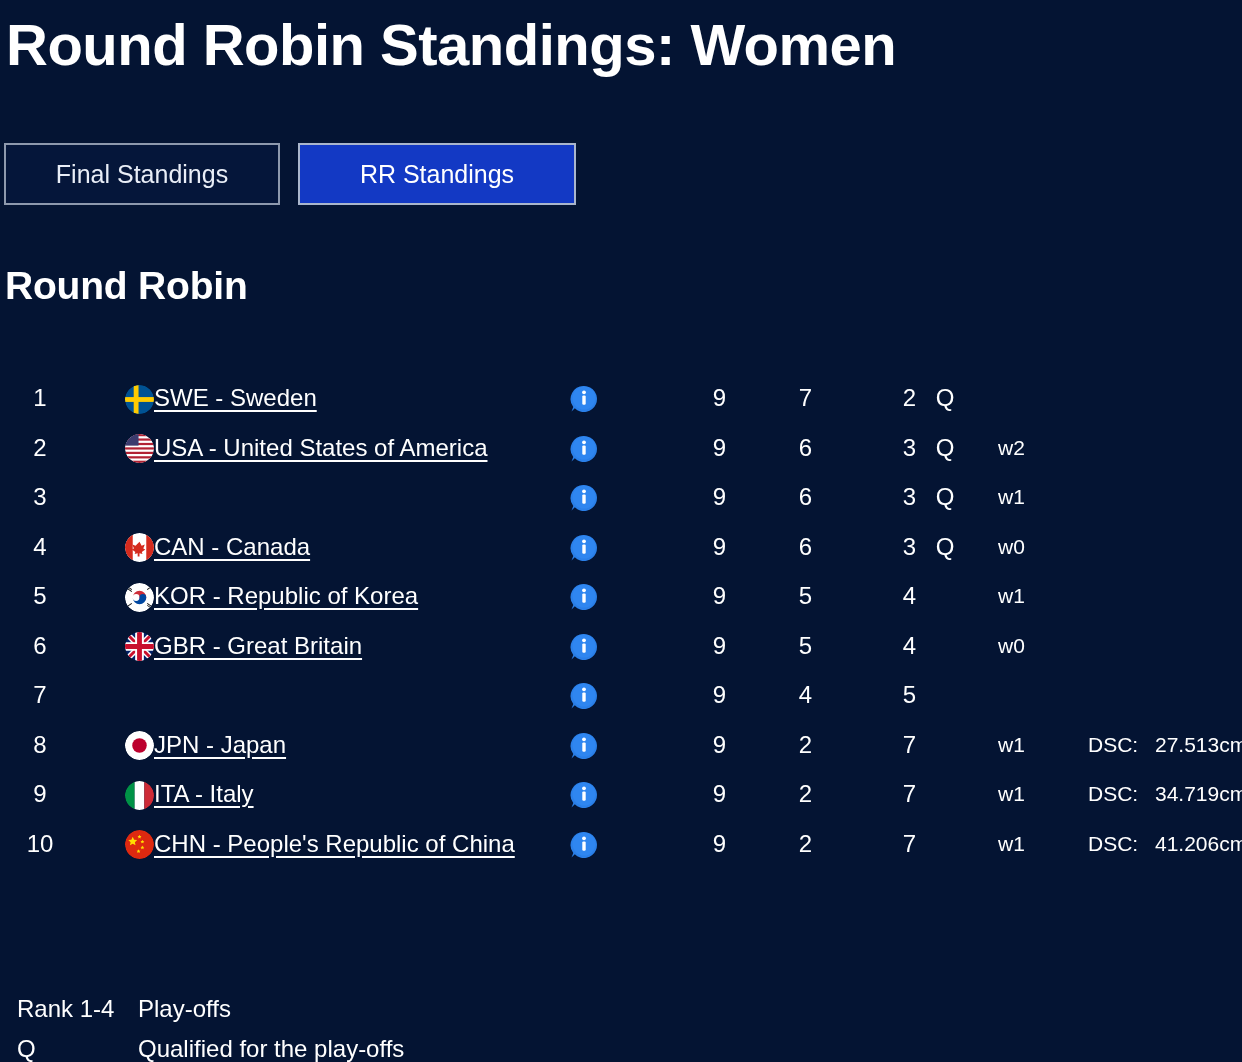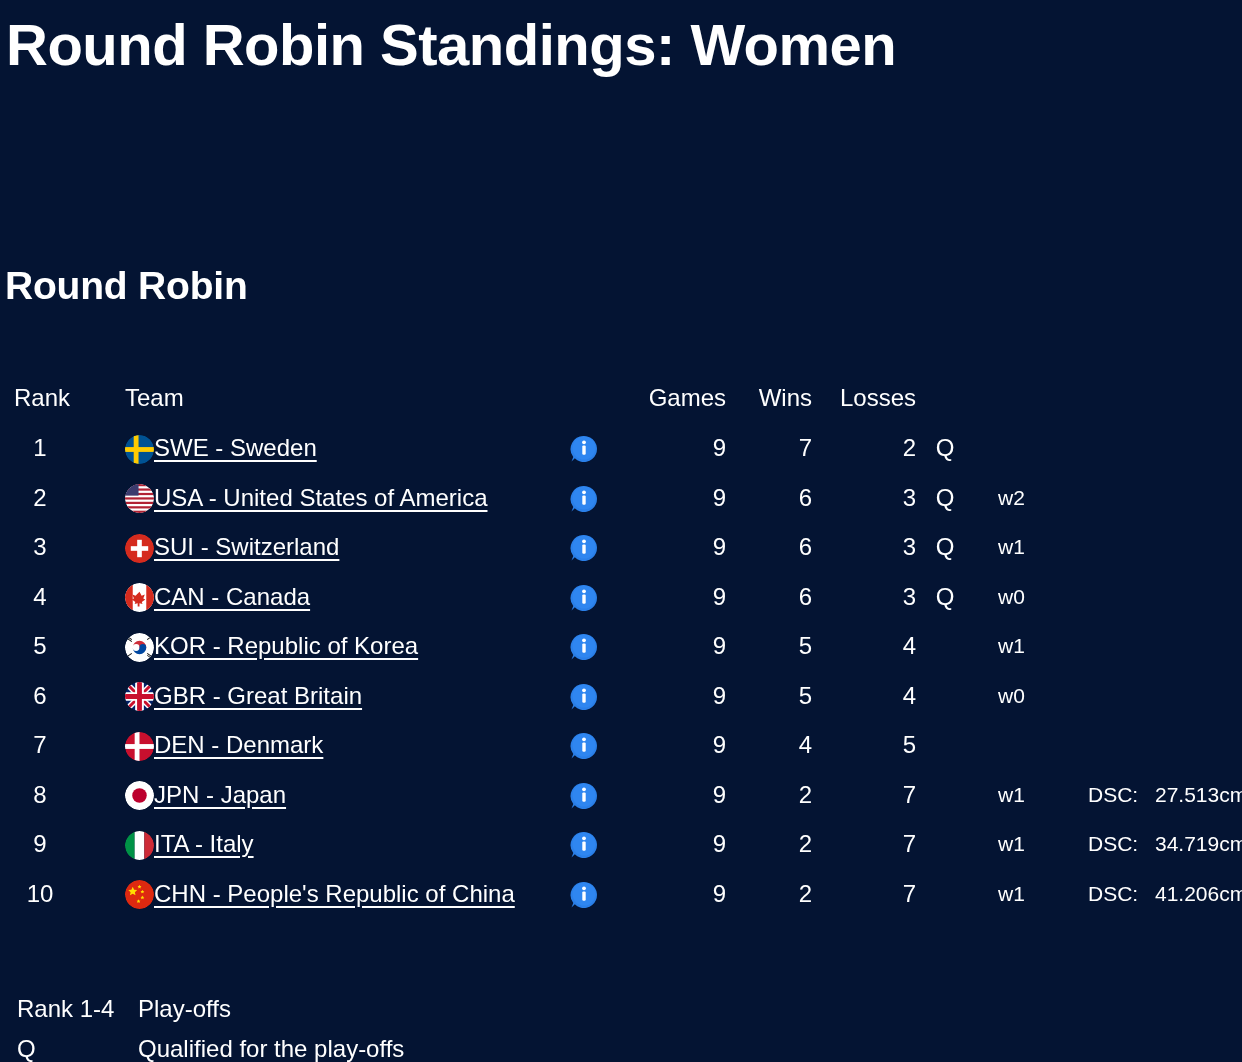--- a/index.html
+++ b/index.html
@@ -185,32 +185,33 @@
     white-space: nowrap;
   }
 </style>
 </head>
 <body>
 
 <div class="page">
 
   <div class="page-title">Round Robin Standings: Women</div>
 
+  <div class="tabs">
+    <div class="tab tab-inactive">
+      <span>Final Standings</span>
+    </div>
+    <div class="tab tab-active">
+      <span>RR Standings</span>
+    </div>
+  </div>
 
   <div class="section-heading">Round Robin</div>
 
   <div class="standings">
 
-    <div class="row header-row">
-      <div class="cell c-rank">Rank</div>
-      <div class="cell c-team">Team</div>
-      <div class="cell c-games">Games</div>
-      <div class="cell c-wins">Wins</div>
-      <div class="cell c-losses">Losses</div>
-    </div>
 
     <div id="rows-container">
         <div class="row">
           <div class="cell c-rank">1</div>
           <div class="cell c-team"><span class="team-link">
               <span class="flag">
                 <svg width="29" height="29" viewBox="0 0 30 30">
                   <defs>
                     <clipPath id="cS">
                       <circle cx="15" cy="15" r="15"></circle>
@@ -273,37 +274,20 @@
           <div class="cell c-games">9</div>
           <div class="cell c-wins">6</div>
           <div class="cell c-losses">3</div>
           <div class="cell c-qual">Q</div>
           <div class="cell c-tiebreak">w2</div>
           <div class="cell c-dsc-label"></div>
           <div class="cell c-dsc-value"></div>
         </div>
         <div class="row">
           <div class="cell c-rank">3</div>
-          <div class="cell c-team"><span class="team-link">
-              <span class="flag">
-                <svg width="29" height="29" viewBox="0 0 30 30">
-                  <defs>
-                    <clipPath id="cC">
-                      <circle cx="15" cy="15" r="15"></circle>
-                    </clipPath>
-                  </defs>
-                  <g clip-path="url(#cC)">
-                    <rect width="30" height="30" fill="#d52b1e"></rect>
-                    <rect x="12.6" y="6" width="4.8" height="18" fill="#fff"></rect>
-                    <rect x="6" y="12.6" width="18" height="4.8" fill="#fff"></rect>
-                  </g>
-                </svg>
-              </span>
-              <span class="team-name">SUI - Switzerland</span>
-            </span></div>
           <div class="cell c-info"><span class="info-icon"><svg width="30" height="30" viewBox="0 0 30 30">
                 <path d="M15 2 a13 13 0 1 1 -9.2 22.2 L2.5 27.5 l1.8 -4.6 A13 13 0 0 1 15 2 z" fill="#2a7fe8"></path>
                 <circle cx="15" cy="14" r="11.5" fill="#2f86f0"></circle>
                 <circle cx="15" cy="8.3" r="1.9" fill="#ffffff"></circle>
                 <rect x="13.3" y="11.4" width="3.4" height="9.4" rx="1.2" fill="#ffffff"></rect>
               </svg></span></div>
           <div class="cell c-games">9</div>
           <div class="cell c-wins">6</div>
           <div class="cell c-losses">3</div>
           <div class="cell c-qual">Q</div>
@@ -416,37 +400,20 @@
           <div class="cell c-games">9</div>
           <div class="cell c-wins">5</div>
           <div class="cell c-losses">4</div>
           <div class="cell c-qual"></div>
           <div class="cell c-tiebreak">w0</div>
           <div class="cell c-dsc-label"></div>
           <div class="cell c-dsc-value"></div>
         </div>
         <div class="row">
           <div class="cell c-rank">7</div>
-          <div class="cell c-team"><span class="team-link">
-              <span class="flag">
-                <svg width="29" height="29" viewBox="0 0 30 30">
-                  <defs>
-                    <clipPath id="cD">
-                      <circle cx="15" cy="15" r="15"></circle>
-                    </clipPath>
-                  </defs>
-                  <g clip-path="url(#cD)">
-                    <rect width="30" height="30" fill="#c8102e"></rect>
-                    <rect x="10" y="0" width="5" height="30" fill="#fff"></rect>
-                    <rect x="0" y="12.5" width="30" height="5" fill="#fff"></rect>
-                  </g>
-                </svg>
-              </span>
-              <span class="team-name">DEN - Denmark</span>
-            </span></div>
           <div class="cell c-info"><span class="info-icon"><svg width="30" height="30" viewBox="0 0 30 30">
                 <path d="M15 2 a13 13 0 1 1 -9.2 22.2 L2.5 27.5 l1.8 -4.6 A13 13 0 0 1 15 2 z" fill="#2a7fe8"></path>
                 <circle cx="15" cy="14" r="11.5" fill="#2f86f0"></circle>
                 <circle cx="15" cy="8.3" r="1.9" fill="#ffffff"></circle>
                 <rect x="13.3" y="11.4" width="3.4" height="9.4" rx="1.2" fill="#ffffff"></rect>
               </svg></span></div>
           <div class="cell c-games">9</div>
           <div class="cell c-wins">4</div>
           <div class="cell c-losses">5</div>
           <div class="cell c-qual"></div>

